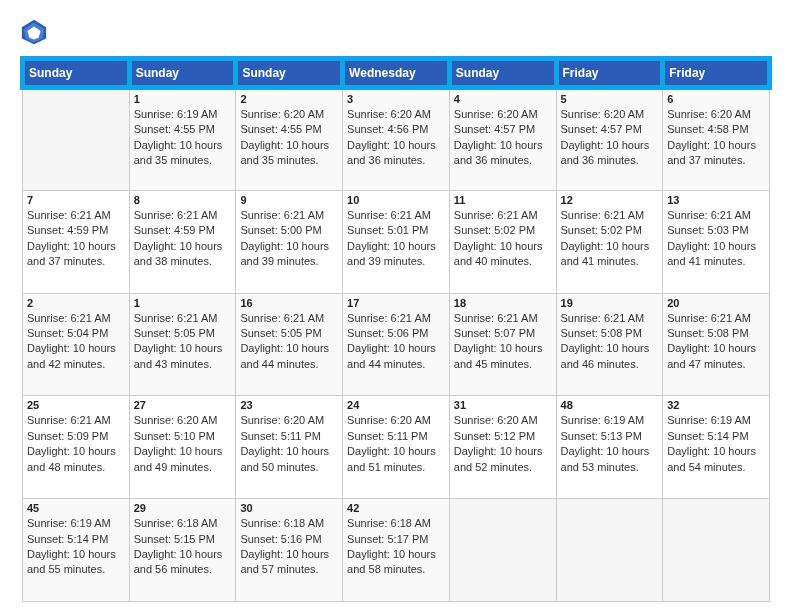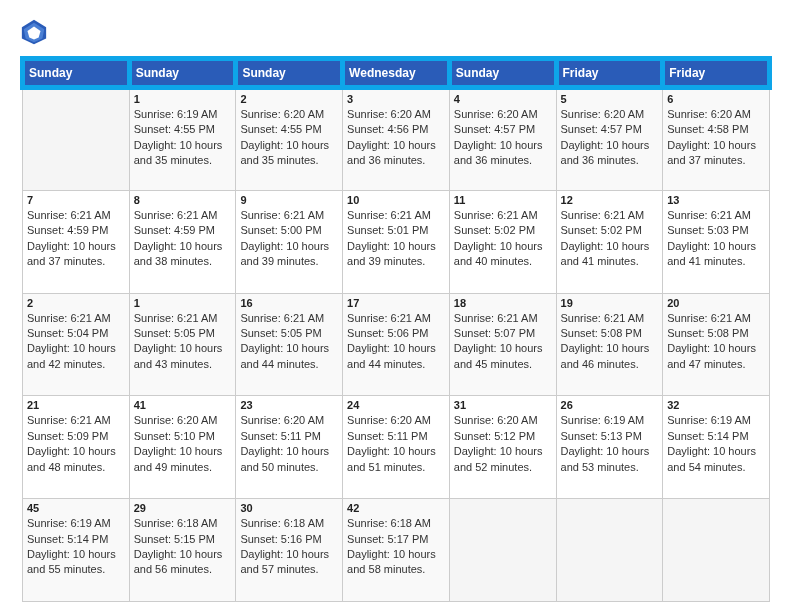--- a/index.html
+++ b/index.html
@@ -274,28 +274,28 @@
           <td>
             <span class="day-num">20</span>
             <div class="day-info" style="white-space: pre-line;">Sunrise: 6:21 AM
 Sunset: 5:08 PM
 Daylight: 10 hours
 and 47 minutes.</div>
           </td>
         </tr>
         <tr>
           <td>
-            <span class="day-num">21</span>
+            <span class="day-num">25</span>
             <div class="day-info" style="white-space: pre-line;">Sunrise: 6:21 AM
 Sunset: 5:09 PM
 Daylight: 10 hours
 and 48 minutes.</div>
           </td>
           <td>
-            <span class="day-num">41</span>
+            <span class="day-num">27</span>
             <div class="day-info" style="white-space: pre-line;">Sunrise: 6:20 AM
 Sunset: 5:10 PM
 Daylight: 10 hours
 and 49 minutes.</div>
           </td>
           <td>
             <span class="day-num">23</span>
             <div class="day-info" style="white-space: pre-line;">Sunrise: 6:20 AM
 Sunset: 5:11 PM
 Daylight: 10 hours
@@ -309,21 +309,21 @@
 and 51 minutes.</div>
           </td>
           <td>
             <span class="day-num">31</span>
             <div class="day-info" style="white-space: pre-line;">Sunrise: 6:20 AM
 Sunset: 5:12 PM
 Daylight: 10 hours
 and 52 minutes.</div>
           </td>
           <td>
-            <span class="day-num">26</span>
+            <span class="day-num">48</span>
             <div class="day-info" style="white-space: pre-line;">Sunrise: 6:19 AM
 Sunset: 5:13 PM
 Daylight: 10 hours
 and 53 minutes.</div>
           </td>
           <td>
             <span class="day-num">32</span>
             <div class="day-info" style="white-space: pre-line;">Sunrise: 6:19 AM
 Sunset: 5:14 PM
 Daylight: 10 hours

